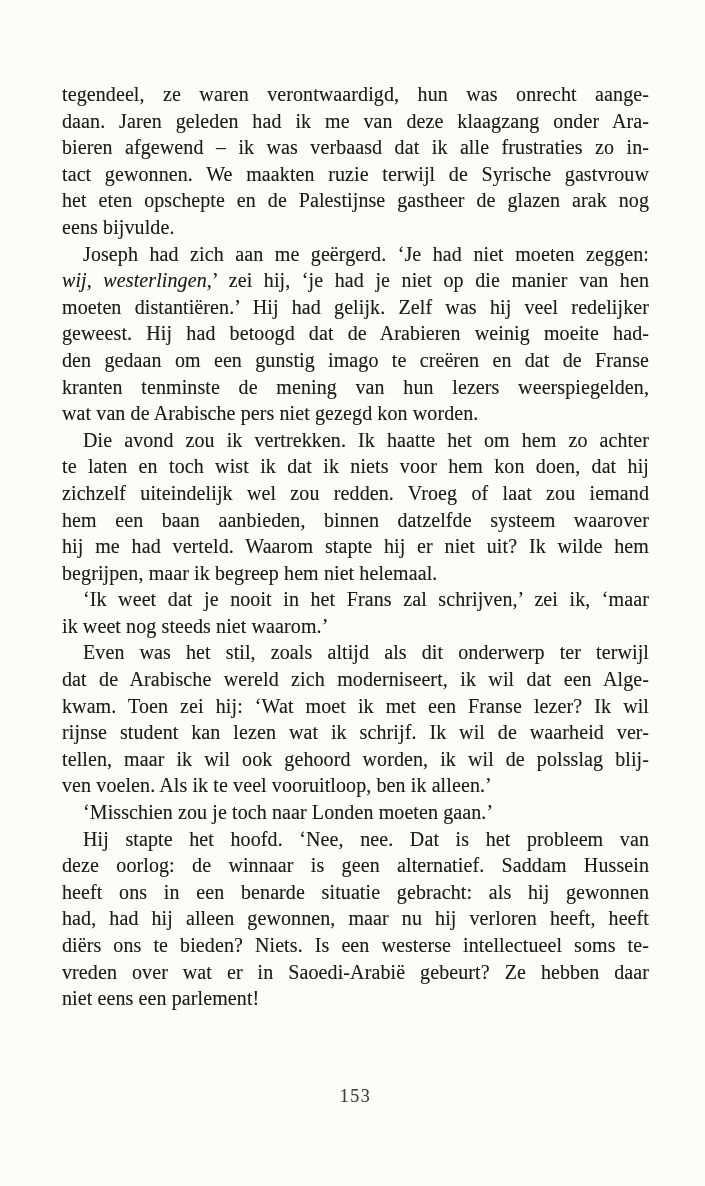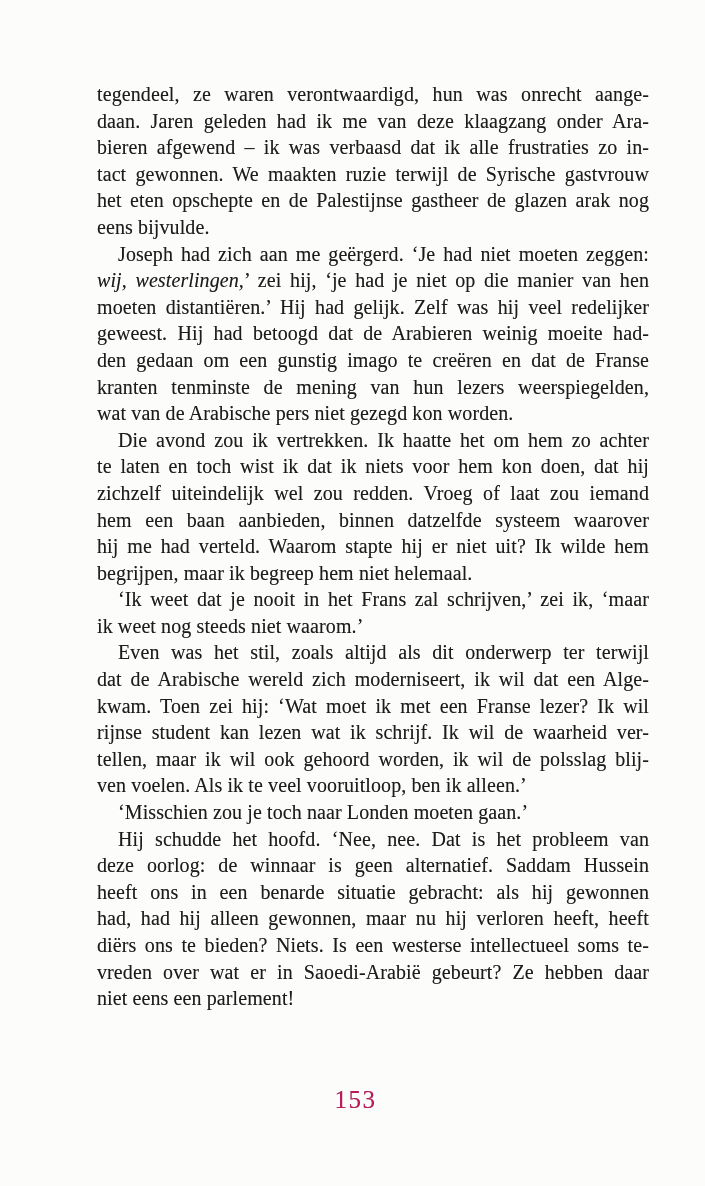--- a/index.html
+++ b/index.html
@@ -33,40 +33,39 @@
   .paragraph {
     margin: 0;
     padding: 0;
   }
   .line {
     text-align: justify;
     text-align-last: justify;
     white-space: normal;
     overflow: hidden;
     height: 26.6px;
-    margin-left: 35px;
   }
   .endline {
     text-align-last: auto;
   }
   .indent {
     text-indent: 21px;
   }
   .italic {
     font-style: italic;
   }
   .page-number {
     position: absolute;
     left: 62px;
     top: 1086px;
     width: 587px;
     text-align: center;
-    font-size: 25px;
+    font-size: 18px;
     letter-spacing: 1.5px;
-    color: #be185d;
+    color: #404040;
     text-shadow: 0 0 0.6px rgba(25,25,25,0.4);
   }
 </style>
 </head>
 <body>
 
 <div class="page">
   <div class="text-block">
 
     <div class="paragraph">
@@ -109,21 +108,21 @@
       <div class="line">rijnse student kan lezen wat ik schrijf. Ik wil de waarheid ver-</div>
       <div class="line">tellen, maar ik wil ook gehoord worden, ik wil de polsslag blij-</div>
       <div class="line endline">ven voelen. Als ik te veel vooruitloop, ben ik alleen.’</div>
     </div>
 
     <div class="paragraph">
       <div class="line indent endline">‘Misschien zou je toch naar Londen moeten gaan.’</div>
     </div>
 
     <div class="paragraph">
-      <div class="line indent">Hij schudde het hoofd. ‘Nee, nee. Dat is het probleem van</div>
+      <div class="line indent">Hij stapte het hoofd. ‘Nee, nee. Dat is het probleem van</div>
       <div class="line">deze oorlog: de winnaar is geen alternatief. Saddam Hussein</div>
       <div class="line">heeft ons in een benarde situatie gebracht: als hij gewonnen</div>
       <div class="line">had, had hij alleen gewonnen, maar nu hij verloren heeft, heeft</div>
       <div class="line">diërs ons te bieden? Niets. Is een westerse intellectueel soms te-</div>
       <div class="line">vreden over wat er in Saoedi-Arabië gebeurt? Ze hebben daar</div>
       <div class="line endline">niet eens een parlement!</div>
     </div>
 
   </div>
 

